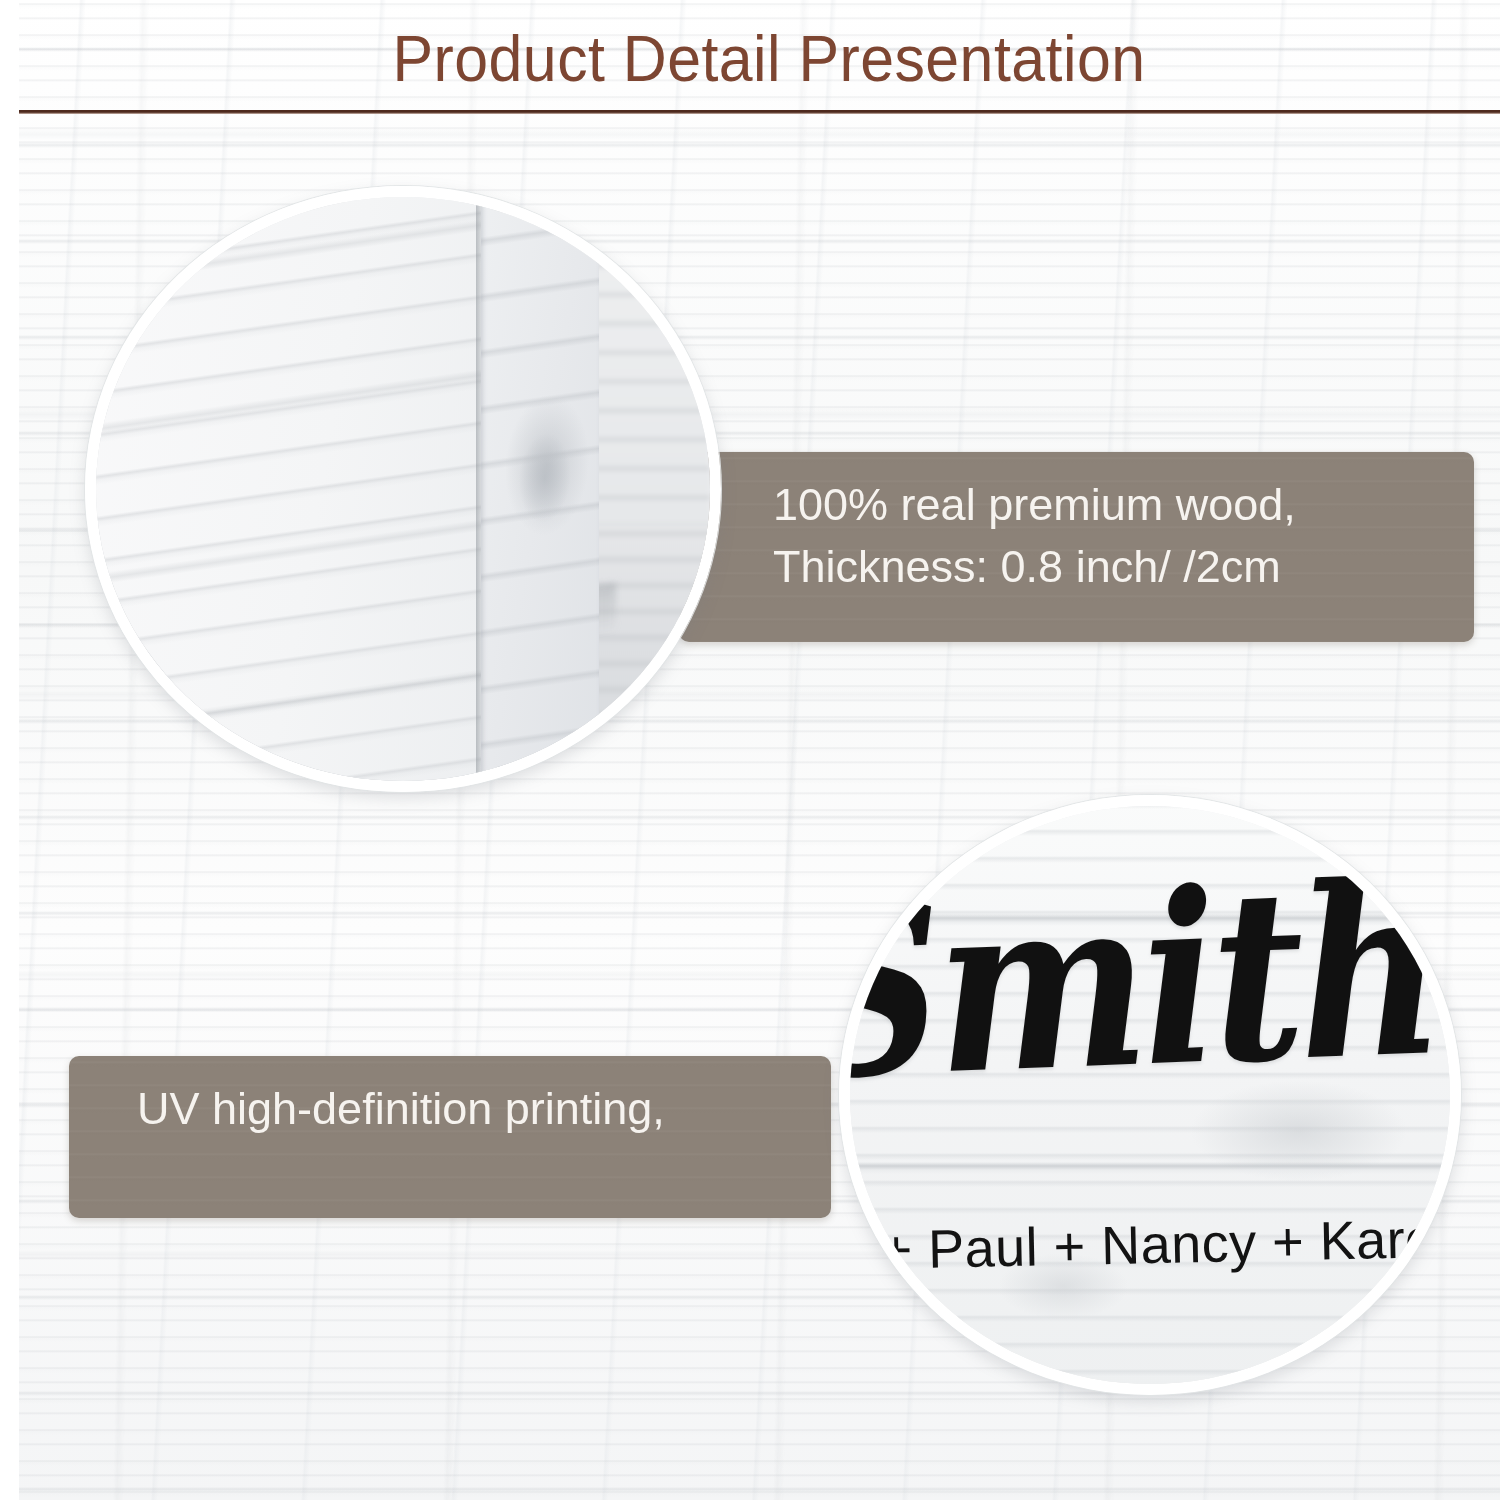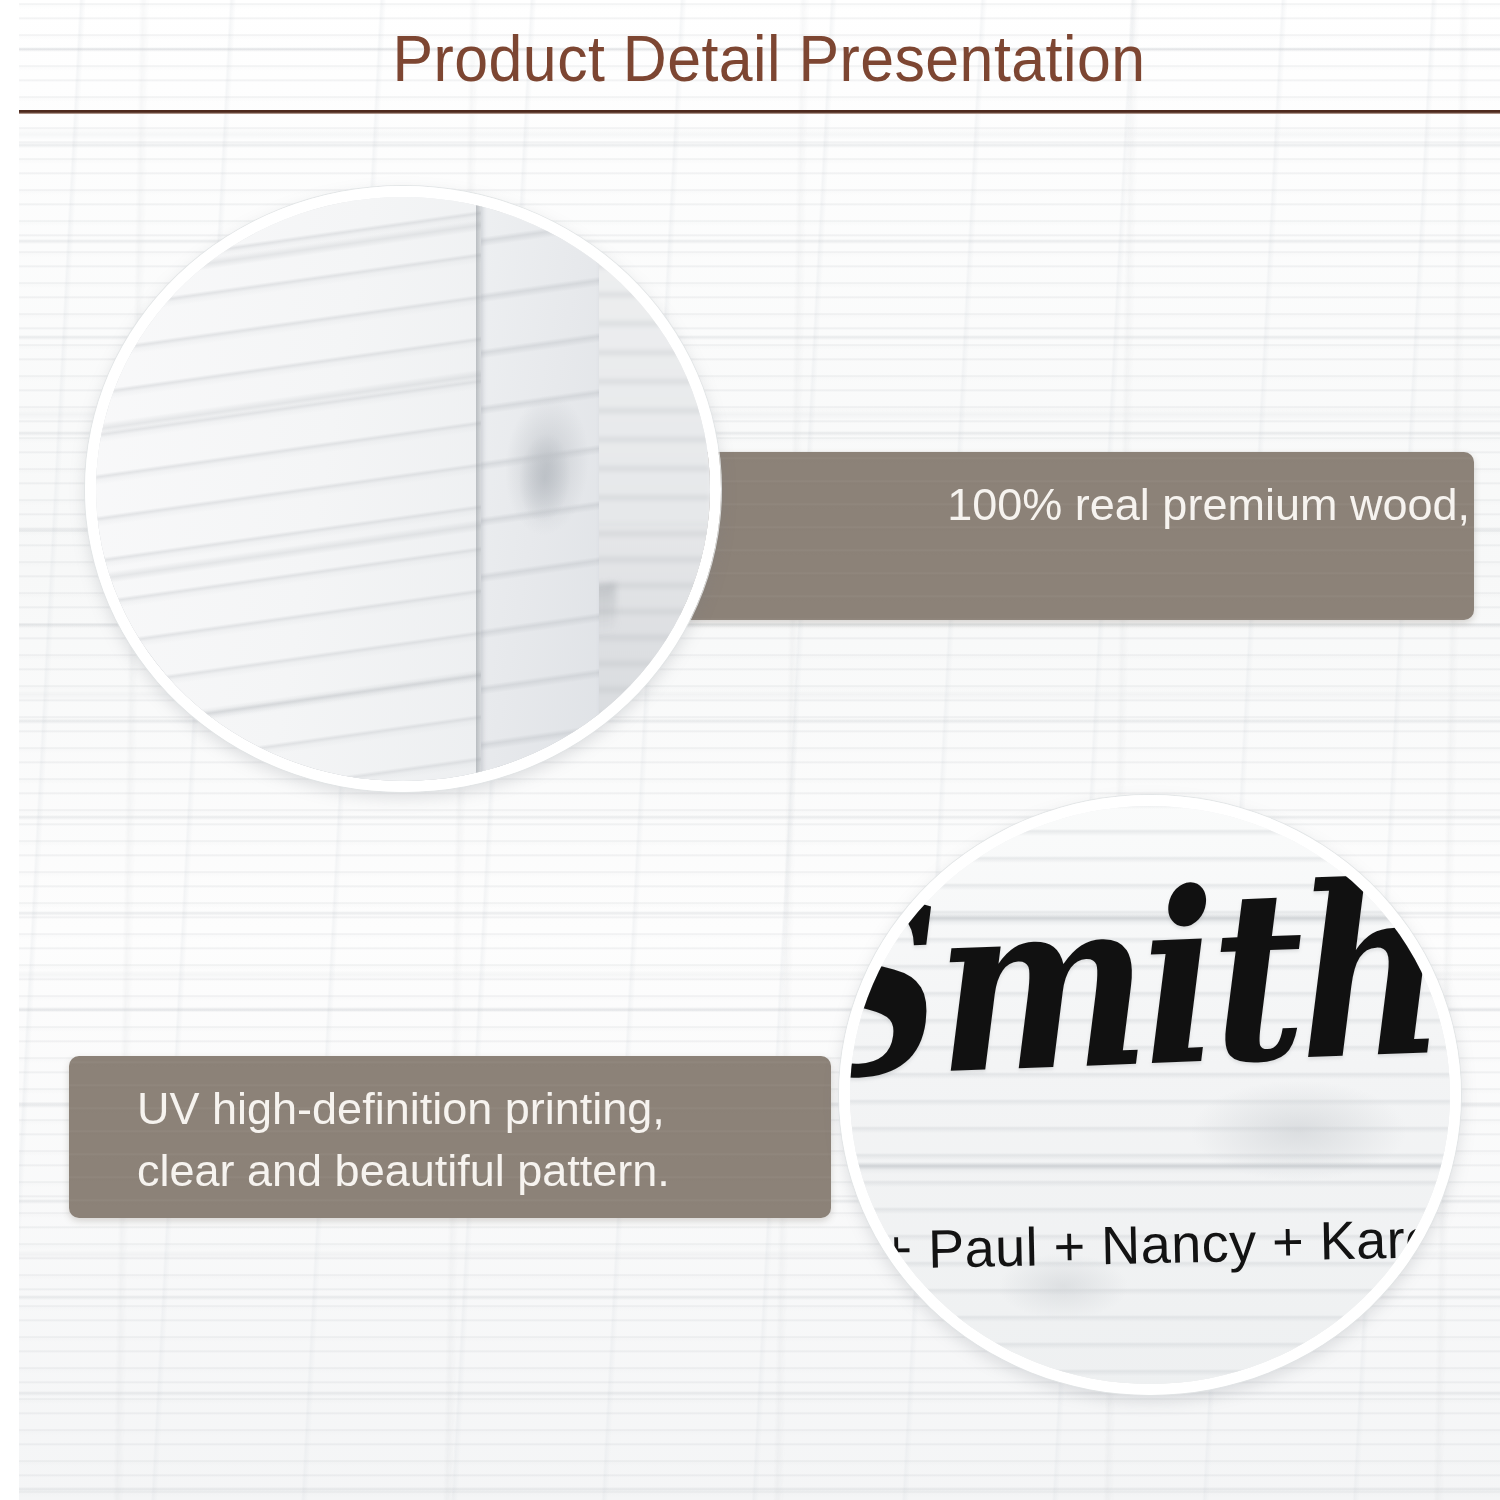--- a/index.html
+++ b/index.html
@@ -141,25 +141,24 @@
     font-size: 45px;
     line-height: 62px;
     font-weight: 400;
     white-space: nowrap;
   }
 
   #callout-wood {
     left: 660px;
     top: 452px;
     width: 795px;
-    height: 168px;
+    height: 190px;
     border-radius: 10px;
     padding: 22px 4px 0 94px;
     box-shadow: 0 3px 7px rgba(90,80,70,0.22);
-    text-align: right;
   }
   #callout-print {
     left: 50px;
     top: 1056px;
     width: 762px;
     height: 162px;
     border-radius: 10px;
     padding: 22px 0 0 68px;
     box-shadow: 0 3px 7px rgba(90,80,70,0.22);
   }
@@ -390,26 +389,26 @@
       <div class="tc-shadow"></div>
       <div class="tc-face"></div>
       <div class="tc-seam"></div>
       <div class="tc-edge"></div>
     </div>
   </div>
 
   <div class="callout" id="callout-wood">
     <div class="grain"></div>
     <div class="ctext">100% real premium wood,</div>
+    <div class="ctext">Thickness: 0.8 inch/ /2cm</div>
   </div>
 
   <div class="callout" id="callout-print">
     <div class="grain"></div>
     <div class="ctext">UV high-definition printing,</div>
-    <div class="ctext">clear and beautiful pattern.</div>
   </div>
 
   <div class="photo-circle" id="circle-print">
     <div class="photo-inner">
       <div class="pc-planks"></div>
       <div class="pc-script">Smith F</div>
       <div class="pc-names">el + Paul + Nancy + Kare</div>
     </div>
   </div>
 

